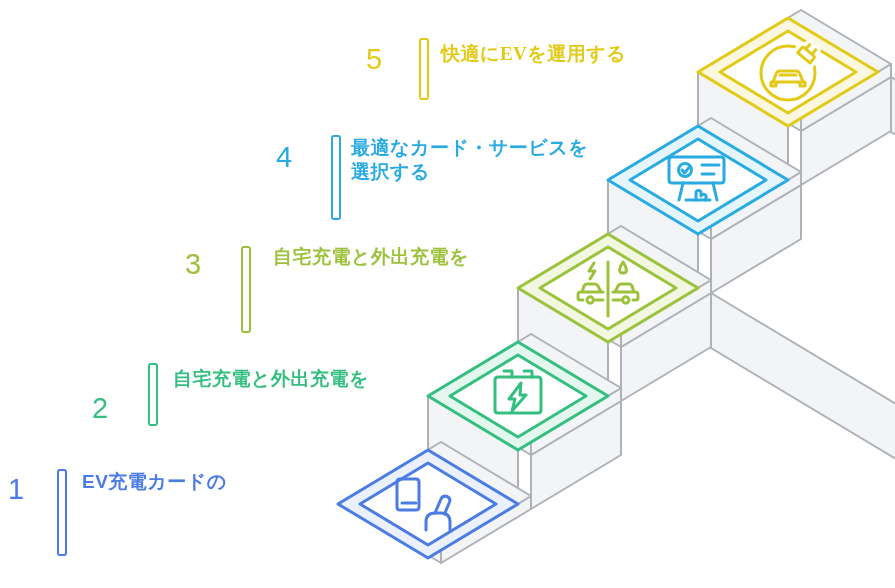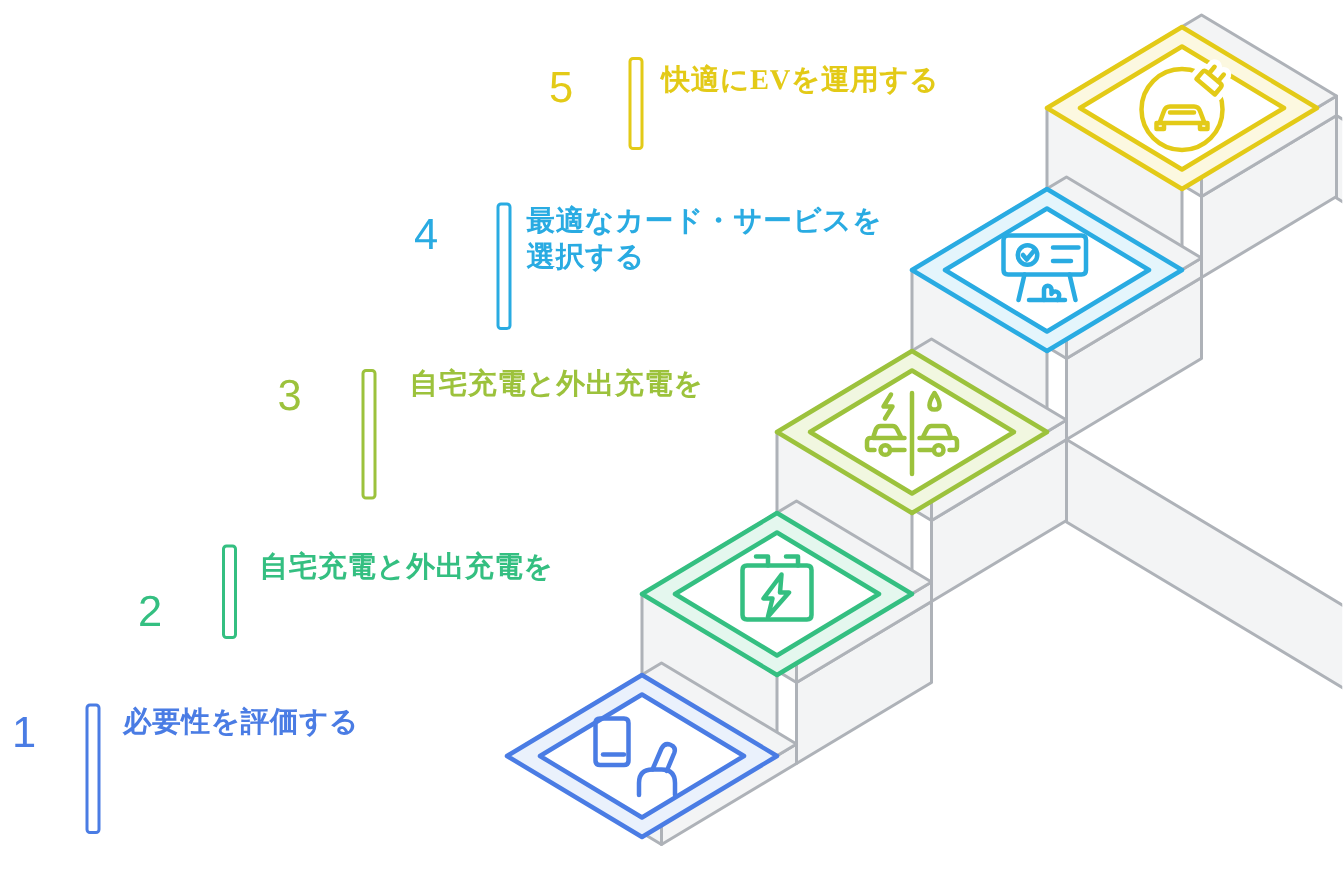--- a/index.html
+++ b/index.html
@@ -104,21 +104,21 @@
             <path d="M-2,26 v-8 q0,-9 9,-9 h6 q9,0 9,9 v8"></path>
             <path d="M7,9 l6,-14 q2,-4 6,-2.5 q4,1.5 2.5,5.5 l-5,12"></path>
           </g>
         </g>
       </svg></div>
 
   <div class="lbl p1">
     <div class="num" style="color: rgb(74, 124, 228);">1</div>
     <div class="bar" style="border-color: rgb(74, 124, 228);"></div>
     <div class="txt" style="color: rgb(74, 124, 228);">
-      <div>必要性を評価する</div>
+      <div>EV充電カードの</div>
     </div>
   </div>
 
   <div class="lbl p2">
     <div class="num" style="color: rgb(52, 191, 129);">2</div>
     <div class="bar" style="border-color: rgb(52, 191, 129);"></div>
     <div class="txt" style="color: rgb(52, 191, 129);">
       <div>自宅充電と外出充電を</div>
       <div></div>
     </div>

